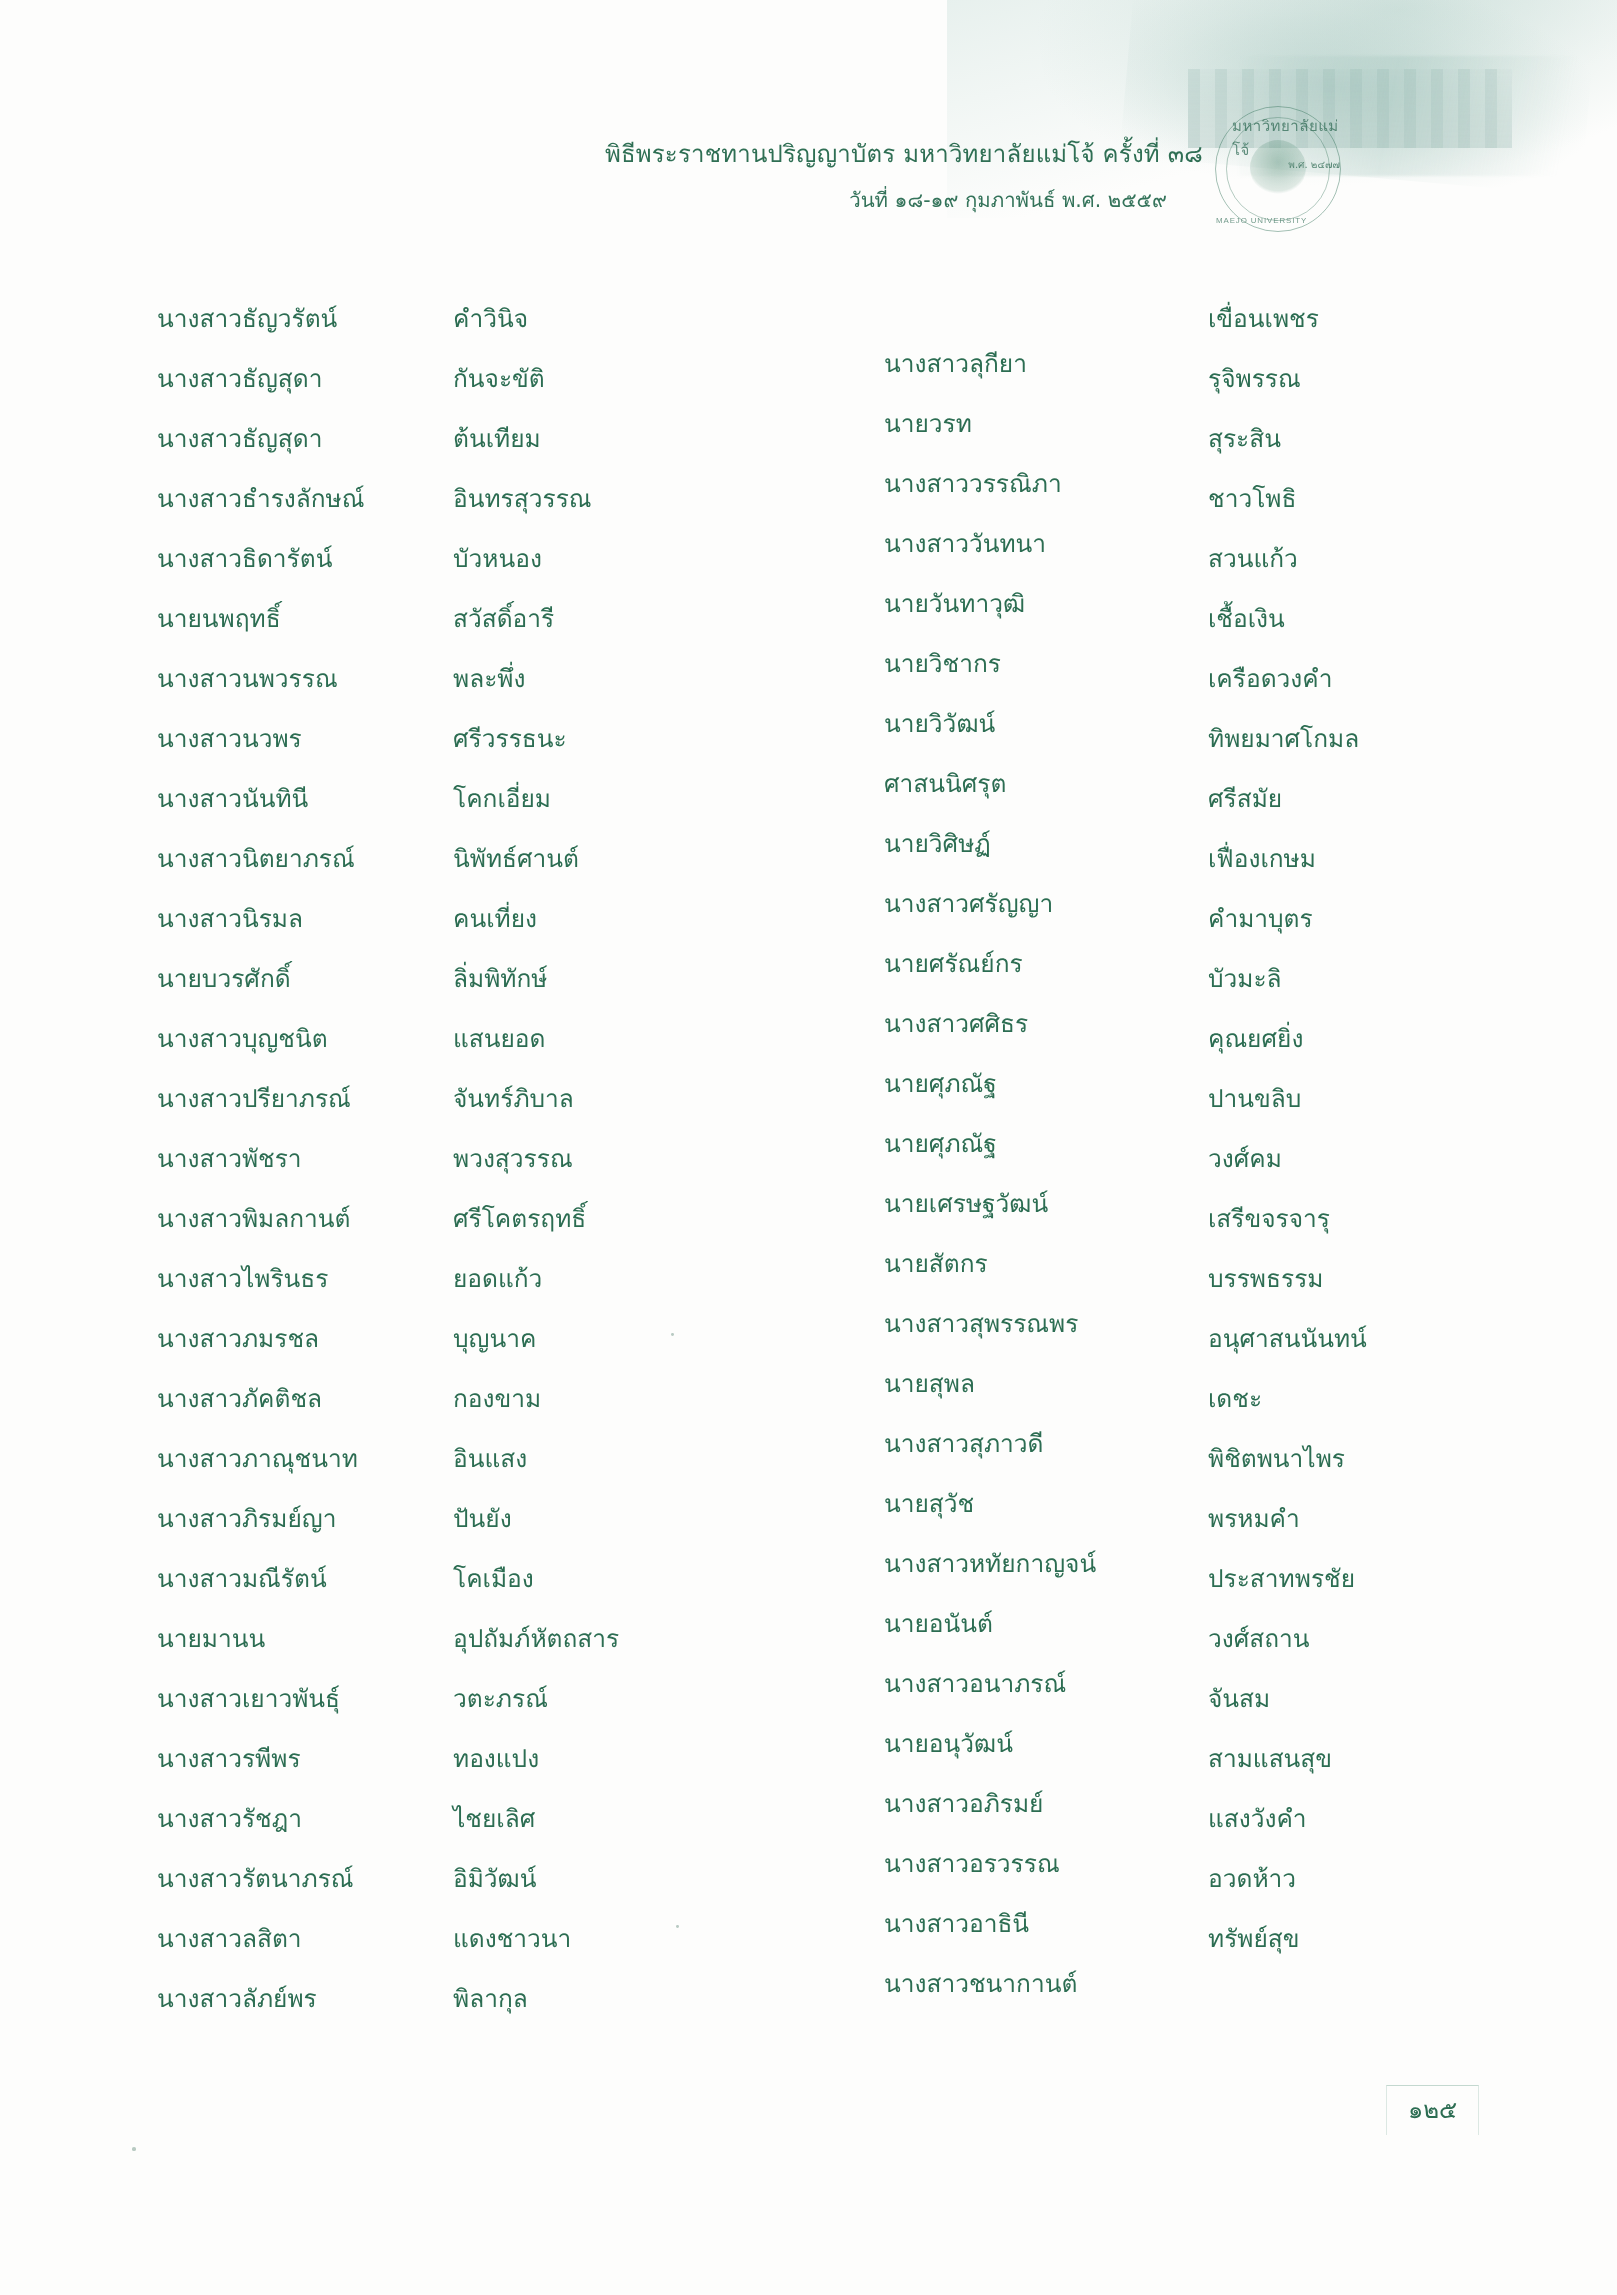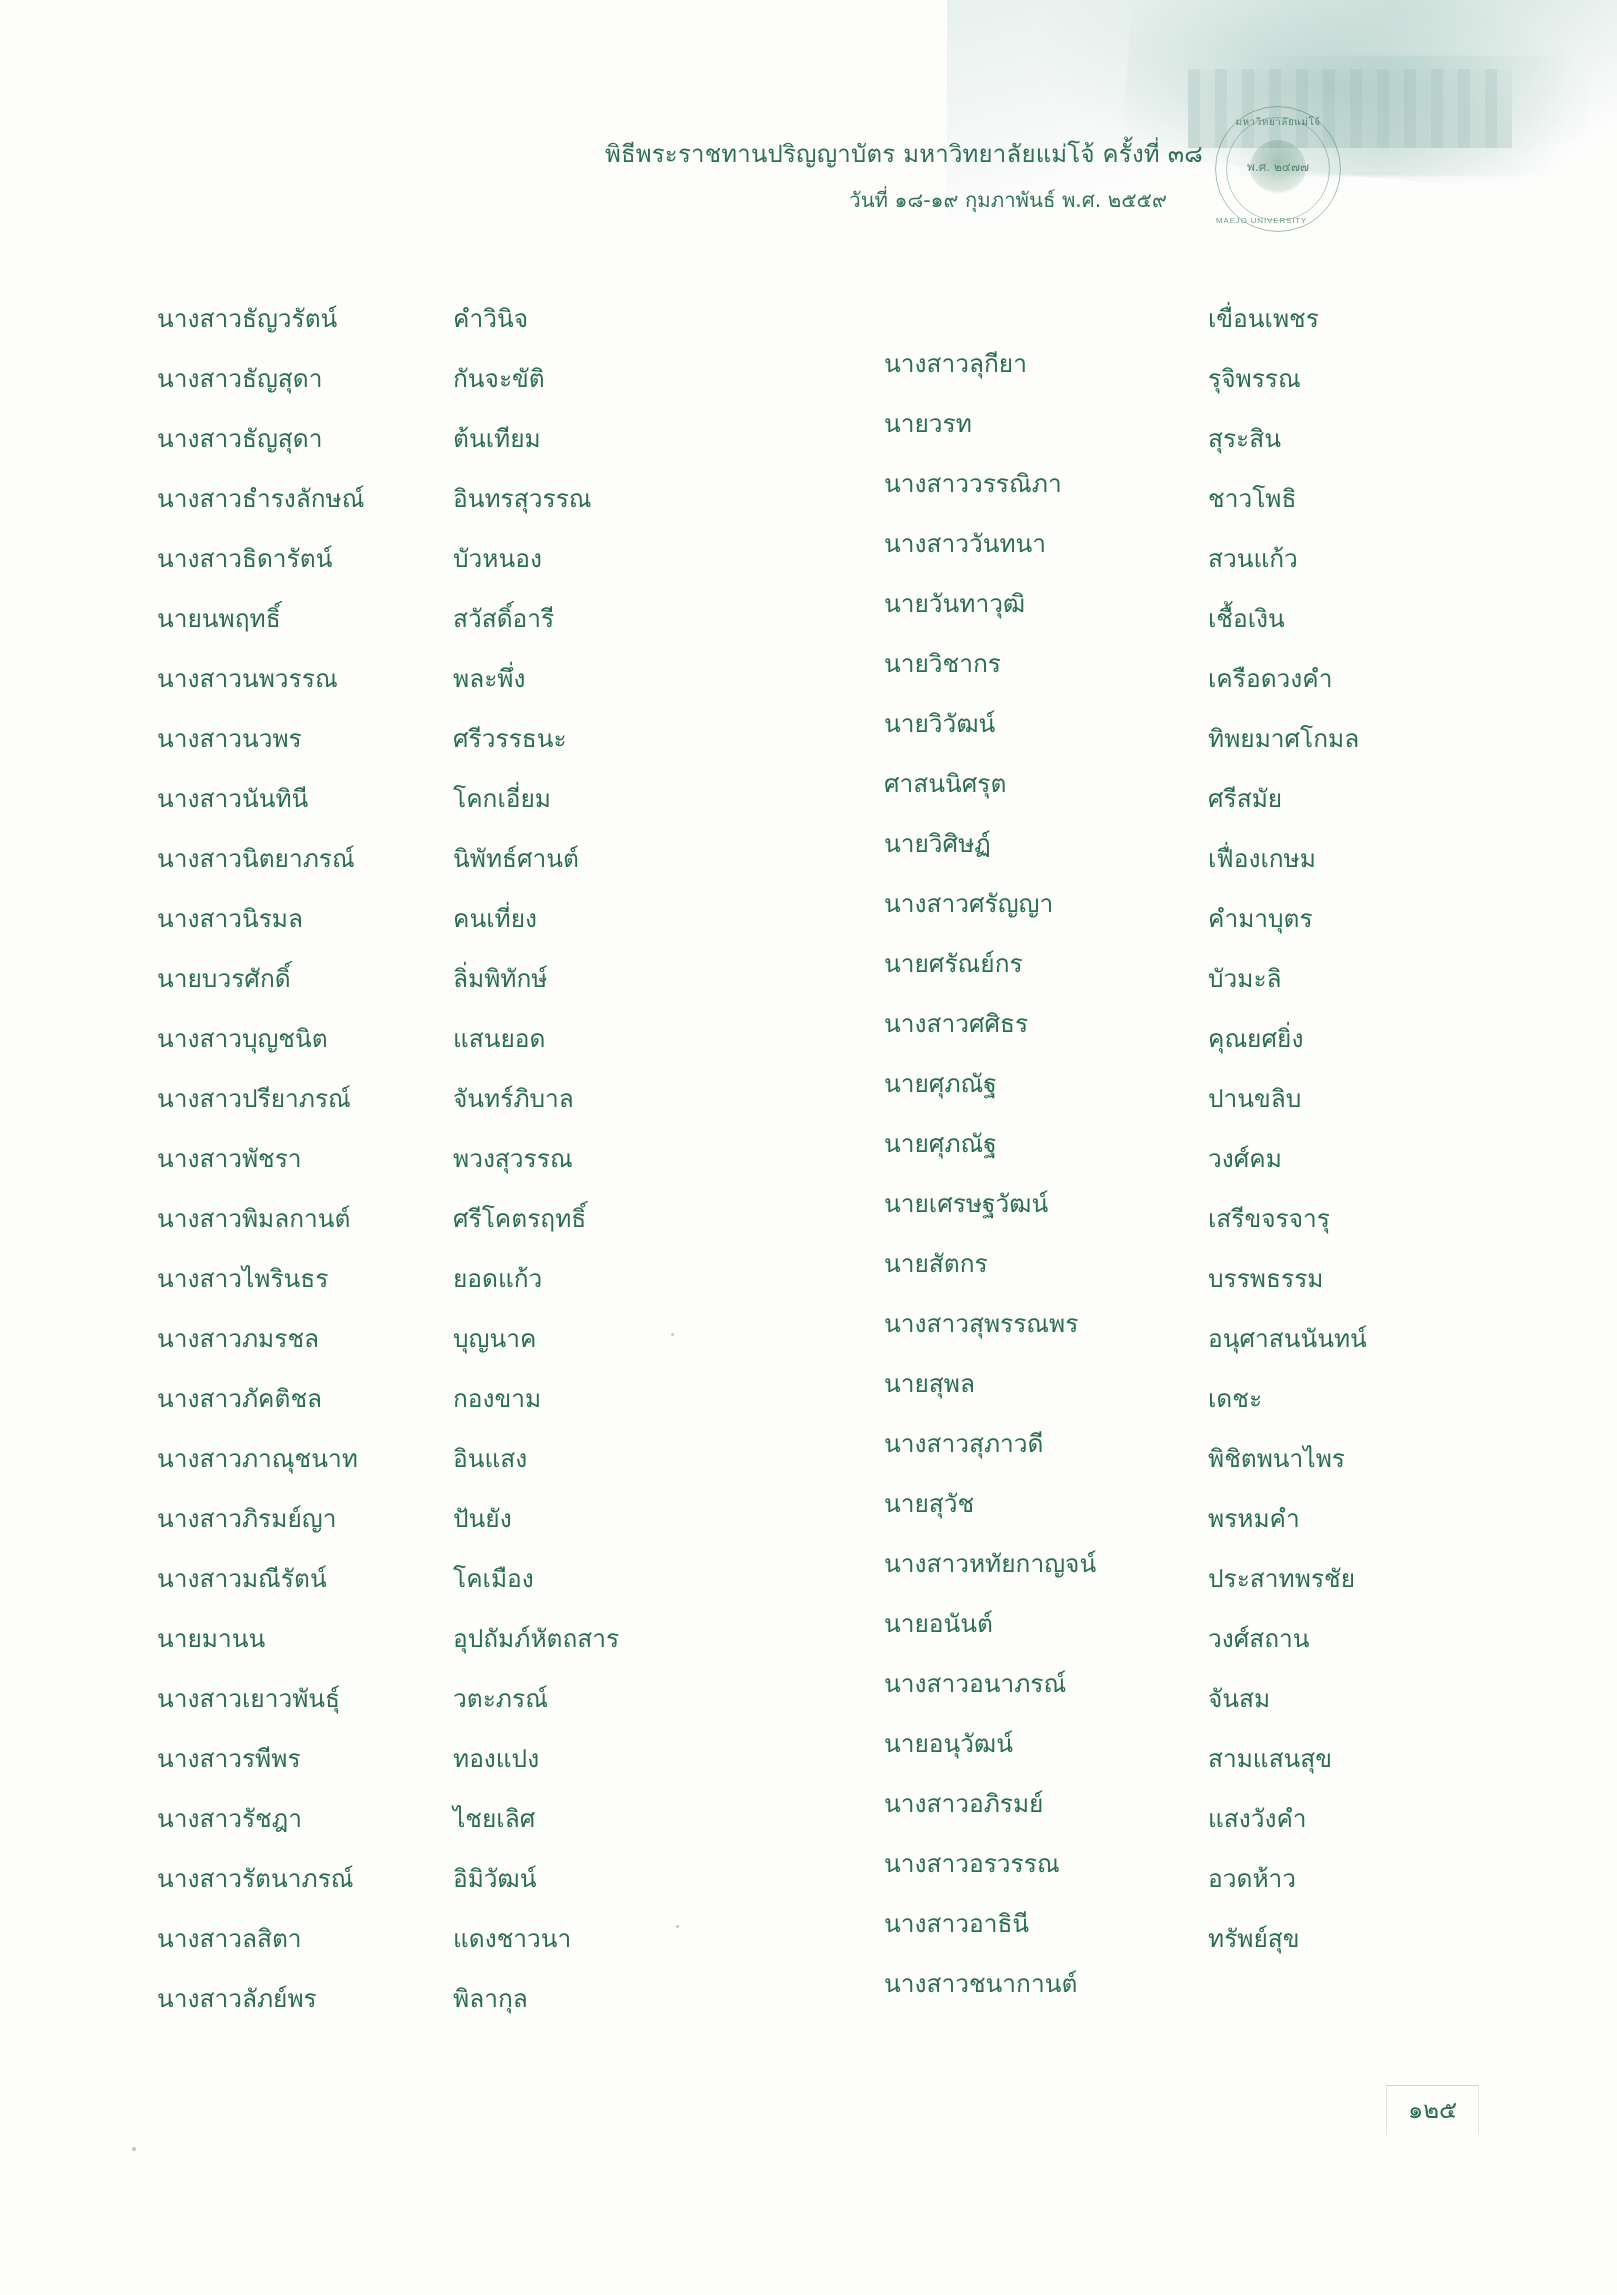--- a/index.html
+++ b/index.html
@@ -89,24 +89,23 @@
   }
   .seal .ring-inner {
     position: absolute;
     top: 10.2px; left: 10.2px; right: 10.2px; bottom: 10.2px;
     border-radius: 50%;
     border: 0.9px solid rgba(60,120,96,0.45);
   }
   .seal .seal-top-text {
     position: absolute;
     top: 7.4px;
-    left: 0;
+    left: 16px;
     width: 100%;
-    text-align: center;
-    font-size: 10px;
+    font-size: 15px;
     letter-spacing: 0.5px;
     color: rgba(45,105,82,0.85);
     font-family: "DejaVu Sans", sans-serif;
   }
   .seal .seal-bottom-text {
     position: absolute;
     bottom: 6.5px;
     left: 0;
     width: 100%;
     text-align: left;
@@ -121,22 +120,22 @@
     transform: translateX(-50%);
     width: 56px; height: 56px;
     border-radius: 50%;
     background: radial-gradient(circle at 50% 40%, rgba(60,125,98,0.45), rgba(60,125,98,0.18) 65%, rgba(255,255,255,0) 72%);
   }
   .seal .seal-mid-text {
     position: absolute;
     top: 50px;
     left: 0;
     width: 100%;
-    text-align: center;
-    font-size: 12px;
+    text-align: right;
+    font-size: 10px;
     color: rgba(45,105,82,0.9);
   }
 
   
   .title-block {
     position: absolute;
     top: 139px;
     left: 0;
     width: 1203px;
     text-align: right;

